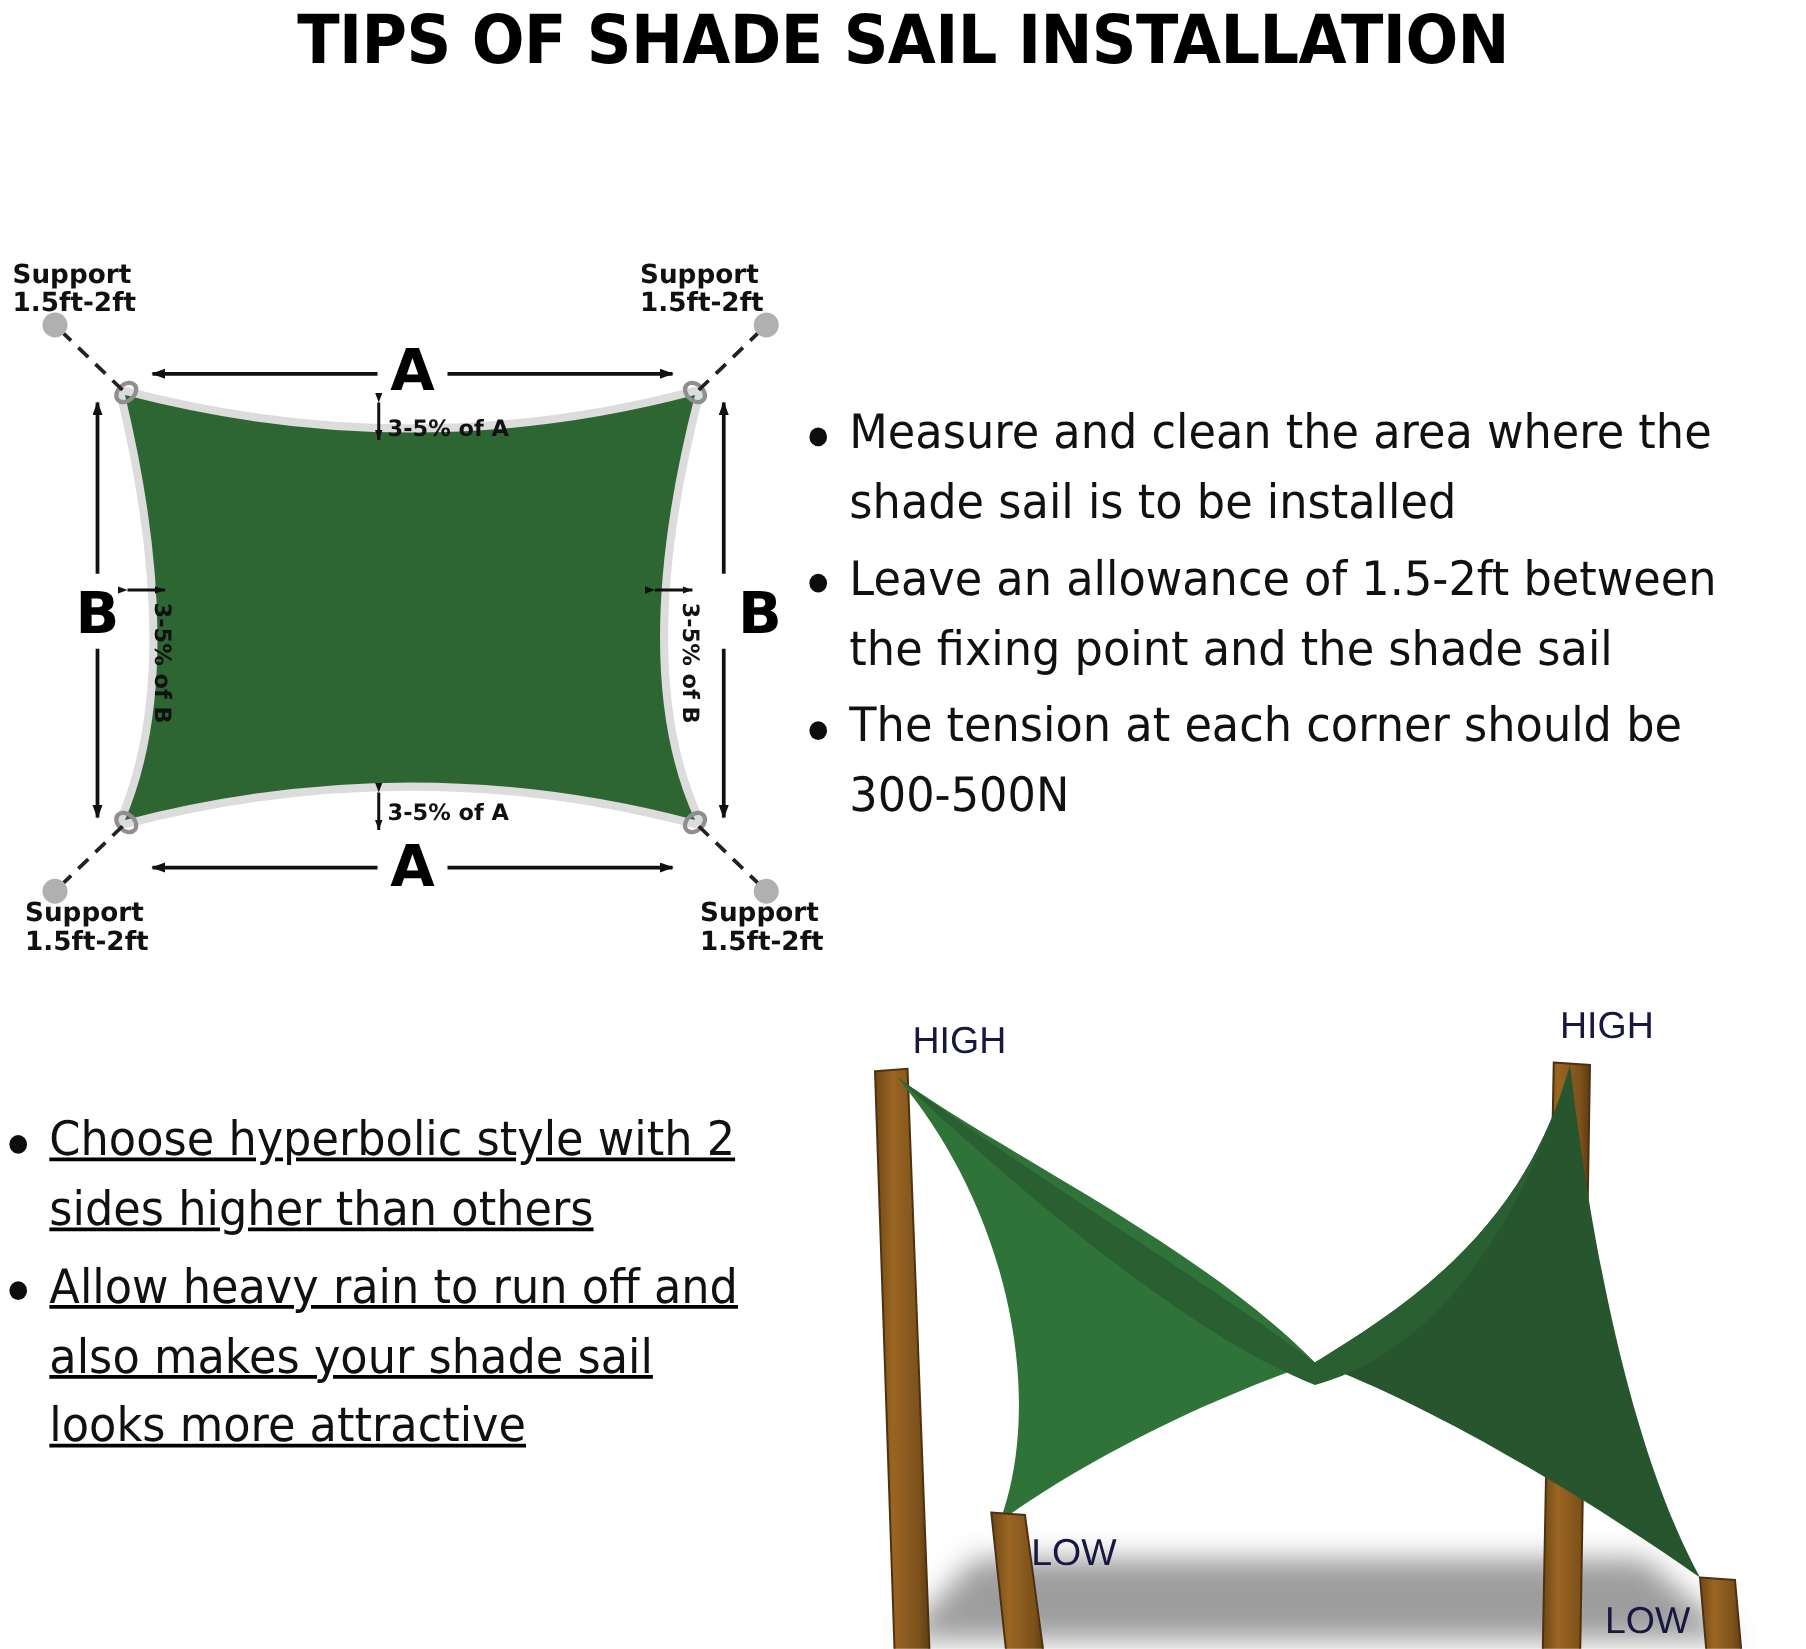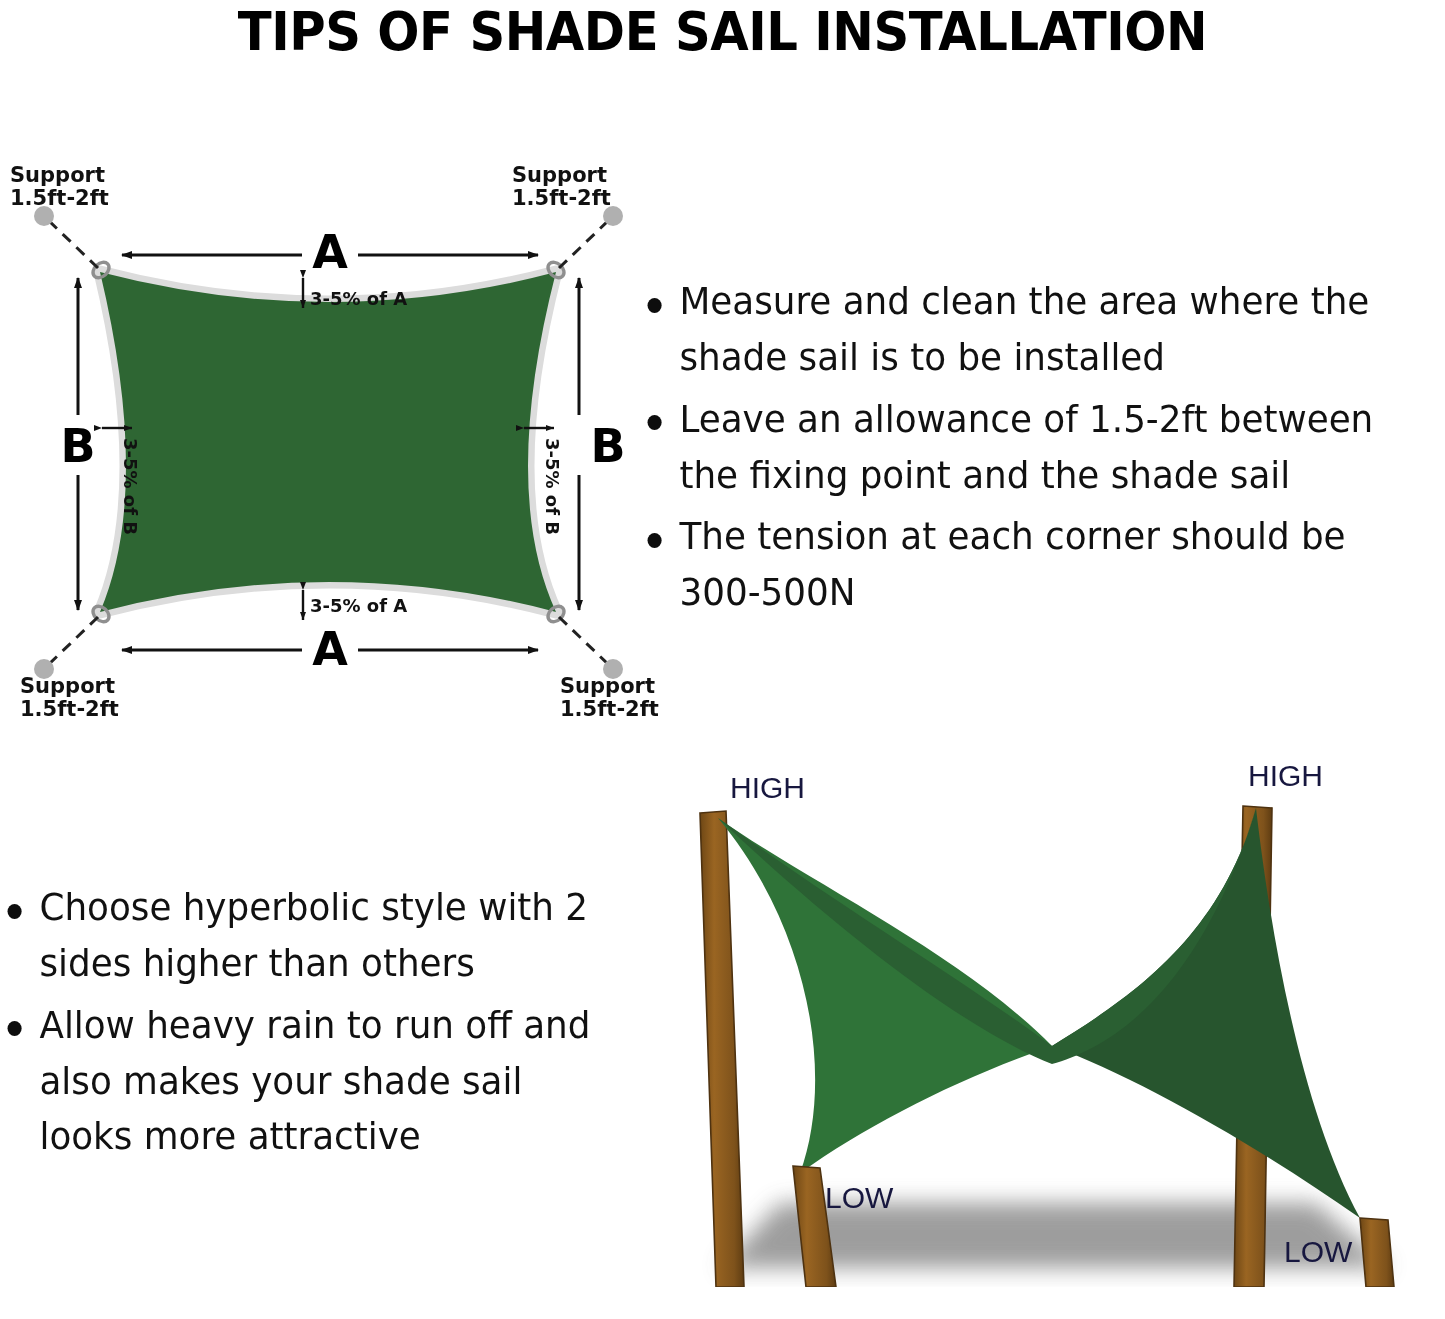--- a/index.html
+++ b/index.html
@@ -29,33 +29,33 @@
     font-weight: bold;
     font-size: 54px;
     letter-spacing: -0.5px;
     color: #000000;
     transform: scaleX(0.92);
     transform-origin: center center;
     white-space: nowrap;
   }
 
   
-  .panel { position: absolute; }
+  .panel { position: absolute; margin-top: 44px; }
 
   #rect-diagram-panel {
     left: 0px; top: 160px;
     width: 660px; height: 580px;
   }
   #tips-list-panel {
     left: 640px; top: 274px;
     width: 805px; height: 400px;
   }
   #hyperbolic-list-panel {
-    left: 0px; top: 880px;
-    width: 640px; height: 330px;
+    left: 0px; top: 840px;
+    width: 640px; height: 330px; text-decoration: underline;
   }
   #hyperbolic-diagram-panel {
     left: 660px; top: 748px;
     width: 785px; height: 539px;
   }
 
   
   ul.tips {
     list-style: none;
     margin: 0;

